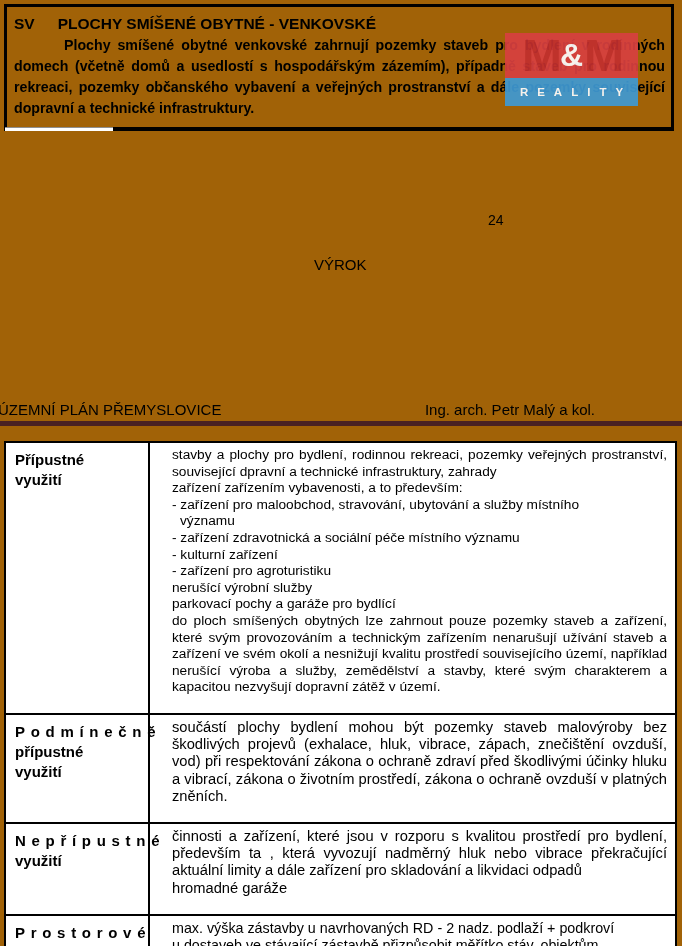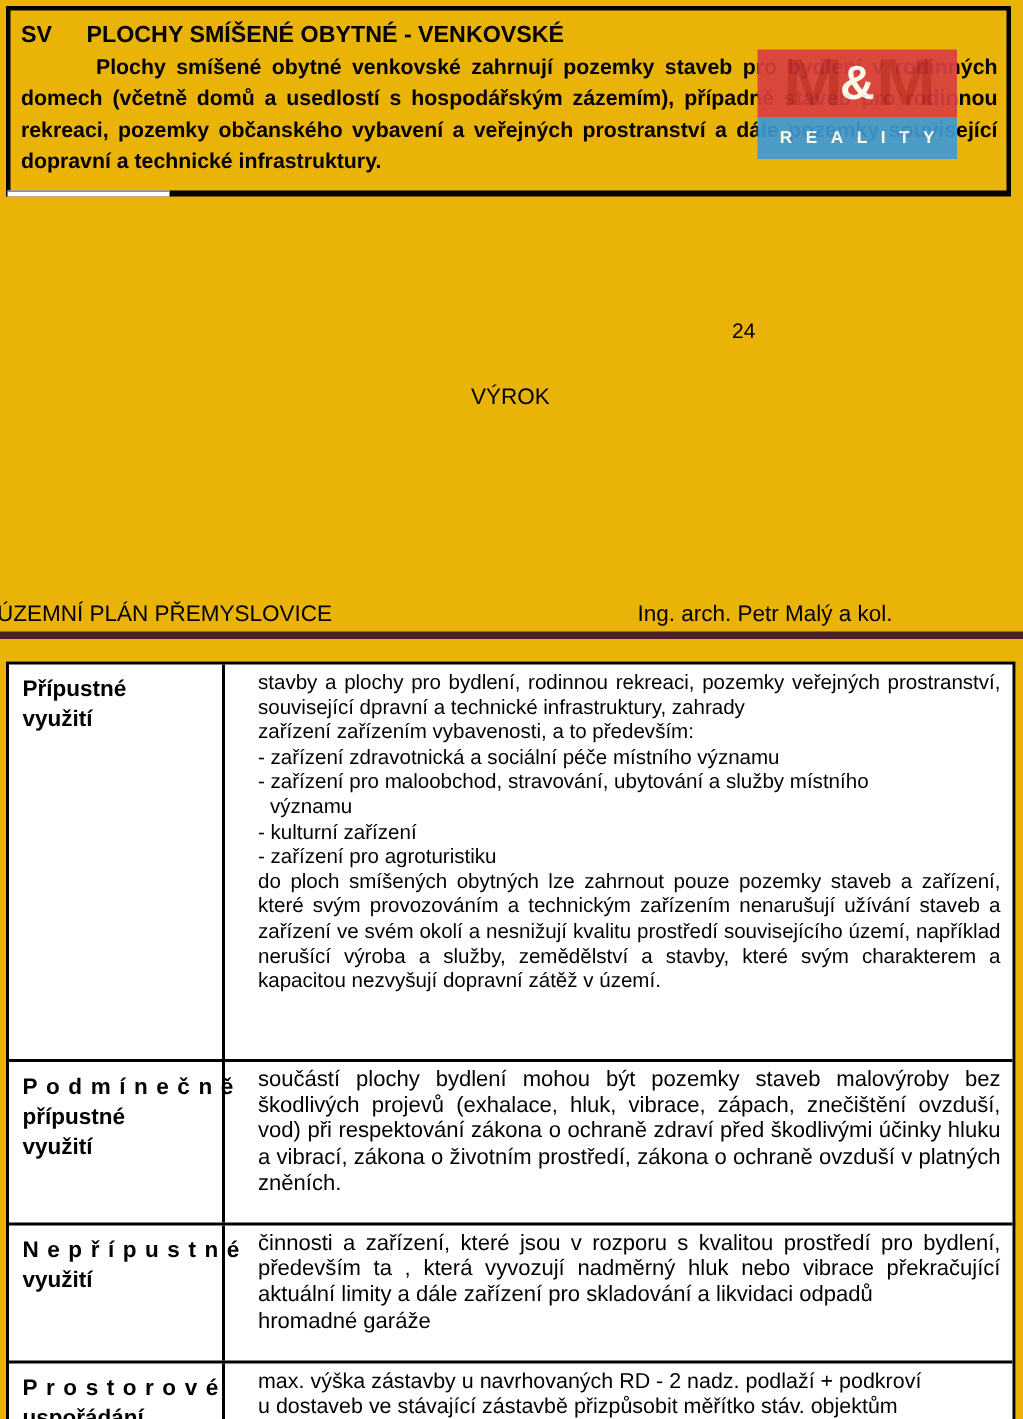--- a/index.html
+++ b/index.html
@@ -1,17 +1,17 @@
 <!DOCTYPE html>
 <html><head>
 <meta charset="utf-8">
 <style>
   html,body{margin:0;padding:0;background:#fff;}
   .page{
-    position:relative;width:682px;height:946px;background:#eab308;overflow:hidden;
+    position:relative;width:682px;height:946px;background:#a16207;overflow:hidden;
     font-family:"Liberation Sans",sans-serif;color:#000;
   }
 
   
   .intro-box{
     position:absolute;left:4px;top:4px;width:670px;height:127px;
     box-sizing:border-box;border:3px solid #000;border-bottom:4px solid #000;
     padding:6px 6px 0 7px;
   }
   .intro-heading{font-weight:bold;font-size:15.5px;line-height:21px;}
@@ -113,25 +113,27 @@
 
   <div class="lu-table">
     <div class="trow">
       <div class="tlabel">
         <div class="label-line1">Přípustné využití</div>
 
       </div>
       <div class="tcontent">
           <div class="block-justify">stavby a plochy pro bydlení, rodinnou rekreaci, pozemky veřejných prostranství, související dpravní a technické infrastruktury, zahrady</div>
           <div class="block-plain">zařízení zařízením vybavenosti, a to především:</div>
-          <div class="block-bullet">- zařízení zdravotnická a sociální péče místního významu</div>
           <div class="block-bullet">- zařízení pro maloobchod, stravování, ubytování a služby místního
 významu</div>
+          <div class="block-bullet">- zařízení zdravotnická a sociální péče místního významu</div>
           <div class="block-bullet">- kulturní zařízení</div>
           <div class="block-bullet">- zařízení pro agroturistiku</div>
+          <div class="block-plain">nerušící výrobní služby
+parkovací pochy a garáže pro bydlící</div>
           <div class="block-justify">do ploch smíšených obytných lze zahrnout pouze pozemky staveb a zařízení, které svým provozováním a technickým zařízením nenarušují užívání staveb a zařízení ve svém okolí a nesnižují kvalitu prostředí souvisejícího území, například nerušící výroba a služby, zemědělství a stavby, které svým charakterem a kapacitou nezvyšují dopravní zátěž v území.</div>
         </div>
     </div>
 
     <div class="trow">
       <div class="tlabel">
         <div class="label-line1 spaced">Podmínečně</div>
         <div class="label-line2">přípustné využití</div>
       </div>
       <div class="tcontent">

